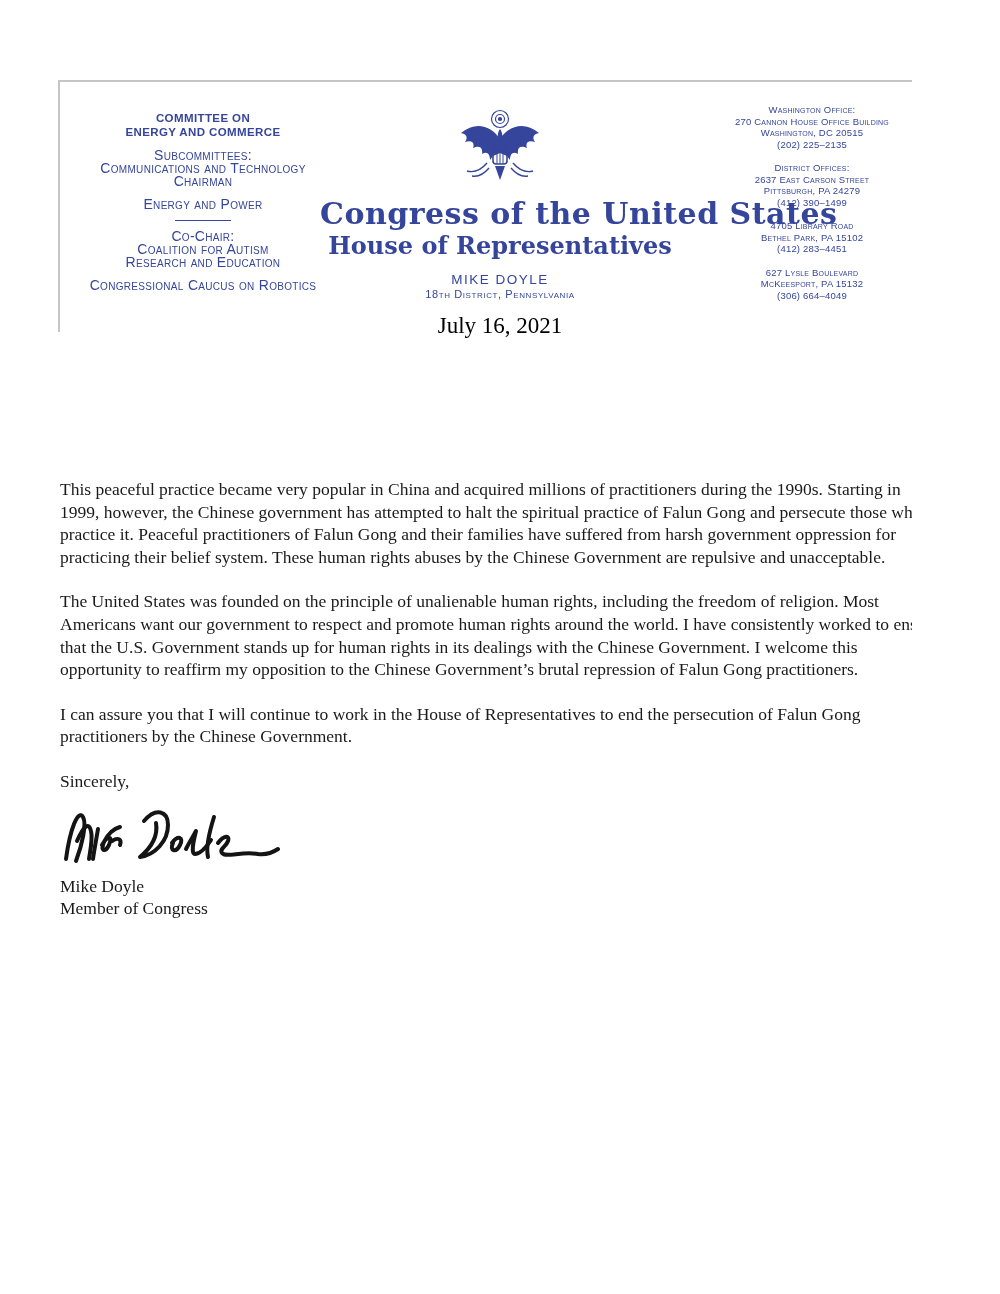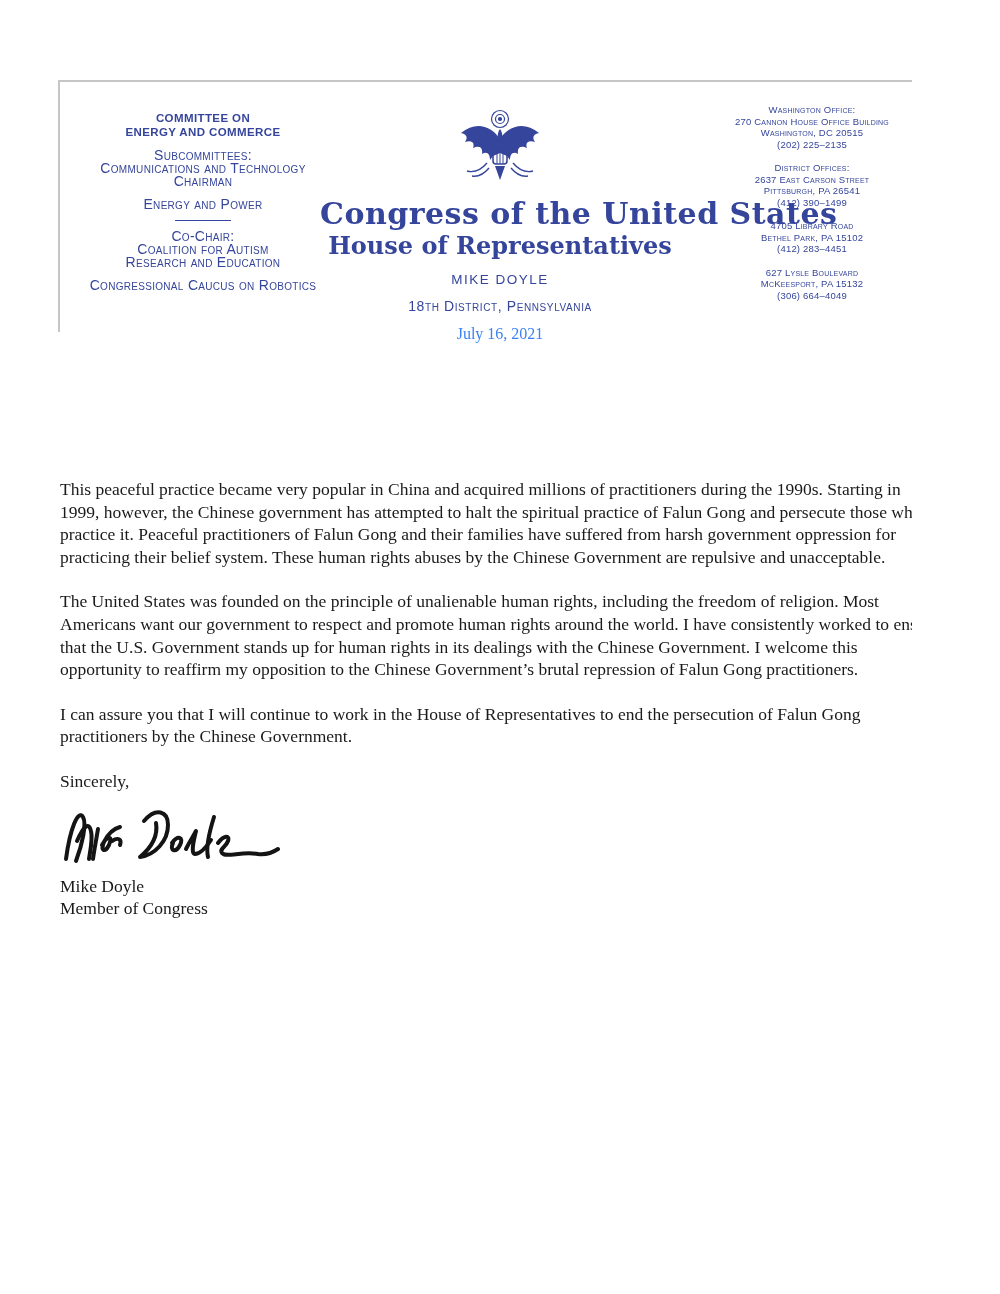--- a/index.html
+++ b/index.html
@@ -56,26 +56,26 @@
     font-family: "DejaVu Serif", serif;
     font-weight: bold;
     font-size: 24px;
     line-height: 24px;
     margin-top: 4px;
   }
   .member-name {
     font-size: 13.5px; letter-spacing: 1.5px; margin-top: 14px; line-height: 15px;
   }
   .district-line {
-    font-size: 14px; letter-spacing: .6px; margin-top: 13px; line-height: 12px;
+    font-size: 11px; letter-spacing: .6px; margin-top: 1px; line-height: 12px;
   }
   .date-line {
     font-family: "Liberation Serif", serif;
-    color: #3b82f6;
-    font-size: 16px;
+    color: #000000;
+    font-size: 23px;
     margin-top: 13px;
   }
 
   
   .letter-body {
     position: absolute; left: 60px; top: 478px; width: 882px;
     font-size: 17.5px; line-height: 22.6px;
   }
   .letter-body p { margin: 0 0 22px 0; }
   .closing { margin-bottom: 0 !important; }
@@ -130,21 +130,21 @@
   </div>
 
   <div class="lh lh-right">
     <div class="lh-xs sc">Washington Office:</div>
     <div class="lh-xs sc">270 Cannon House Office Building</div>
     <div class="lh-xs sc">Washington, DC 20515</div>
     <div class="lh-xs">(202) 225–2135</div>
     <div class="gap12"></div>
     <div class="lh-xs sc">District Offices:</div>
     <div class="lh-xs sc">2637 East Carson Street</div>
-    <div class="lh-xs sc">Pittsburgh, PA 26541</div>
+    <div class="lh-xs sc">Pittsburgh, PA 24279</div>
     <div class="lh-xs">(412) 390–1499</div>
     <div class="gap12"></div>
     <div class="lh-xs sc">4705 Library Road</div>
     <div class="lh-xs sc">Bethel Park, PA 15102</div>
     <div class="lh-xs">(412) 283–4451</div>
     <div class="gap12"></div>
     <div class="lh-xs sc">627 Lysle Boulevard</div>
     <div class="lh-xs sc">McKeesport, PA 15132</div>
     <div class="lh-xs">(306) 664–4049</div>
   </div>

